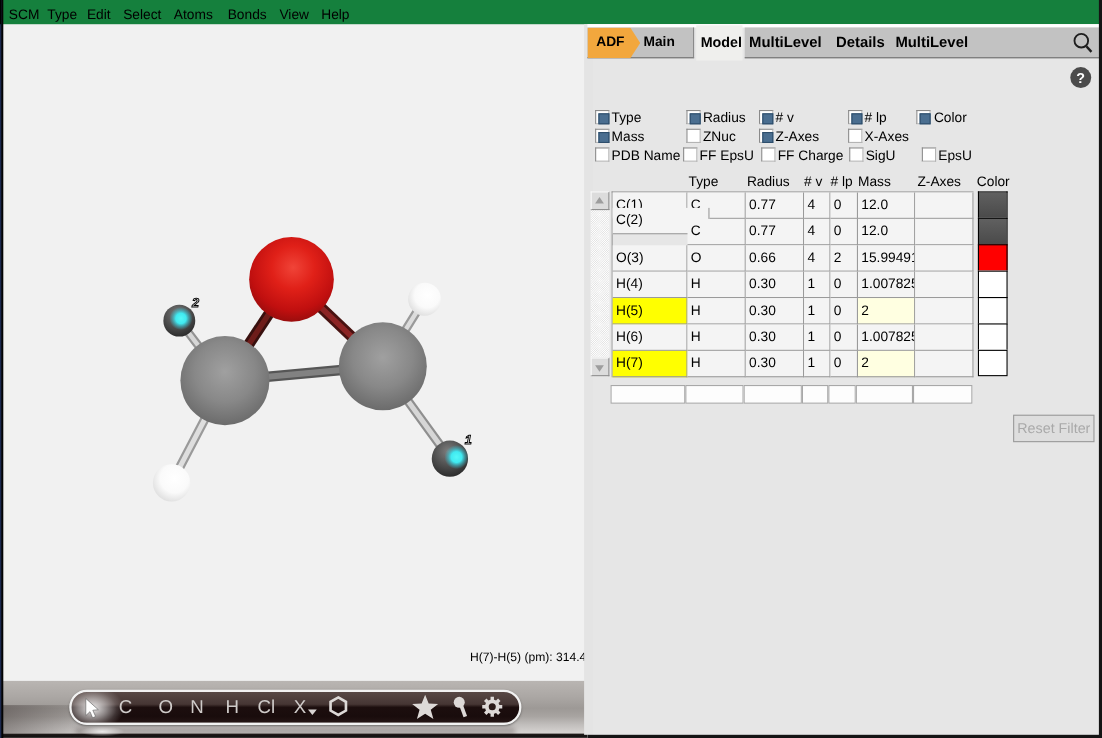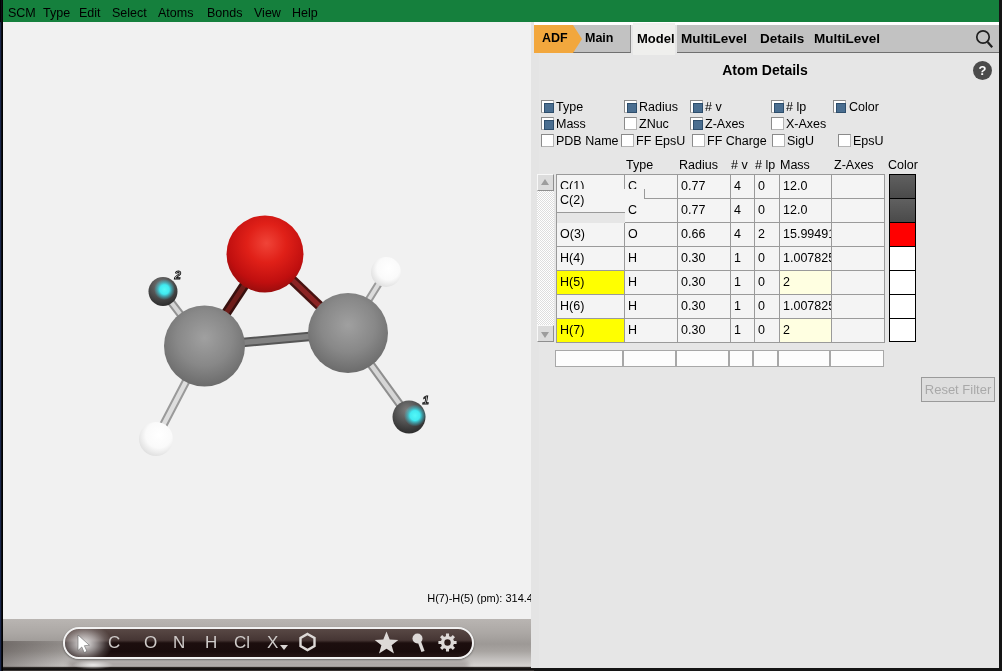--- a/index.html
+++ b/index.html
@@ -193,21 +193,20 @@
     <span class="tabtext" style="left:8px; font-size:12.5px">ADF</span>
     <span class="tabtext" style="left:51px; font-size:12.5px">Main</span>
     <span class="tabtext" style="left:103px; z-index:3">Model</span>
     <span class="tabtext" style="left:147px; font-size:13.5px">MultiLevel</span>
     <span class="tabtext" style="left:226px; font-size:13.5px">Details</span>
     <span class="tabtext" style="left:280px; font-size:13.5px">MultiLevel</span>
     <svg width="26" height="26" style="position:absolute; left:438px; top:5px">
       <circle cx="11" cy="10" r="6.2" fill="none" stroke="#1f1f1f" stroke-width="1.7"></circle>
       <line x1="15.6" y1="15.1" x2="20.2" y2="20.2" stroke="#1f1f1f" stroke-width="2.2"></line>
     </svg>
-    <div class="title">Atom Details</div>
     <div class="help">?</div>
 
     <div class="cb on" style="left:7px; top:78px"></div>
     <span class="cblabel" style="left:22px; top:78px">Type</span>
     <div class="cb on" style="left:90px; top:78px"></div>
     <span class="cblabel" style="left:105px; top:78px">Radius</span>
     <div class="cb on" style="left:156px; top:78px"></div>
     <span class="cblabel" style="left:171px; top:78px"># v</span>
     <div class="cb on" style="left:237px; top:78px"></div>
     <span class="cblabel" style="left:252px; top:78px"># lp</span>

